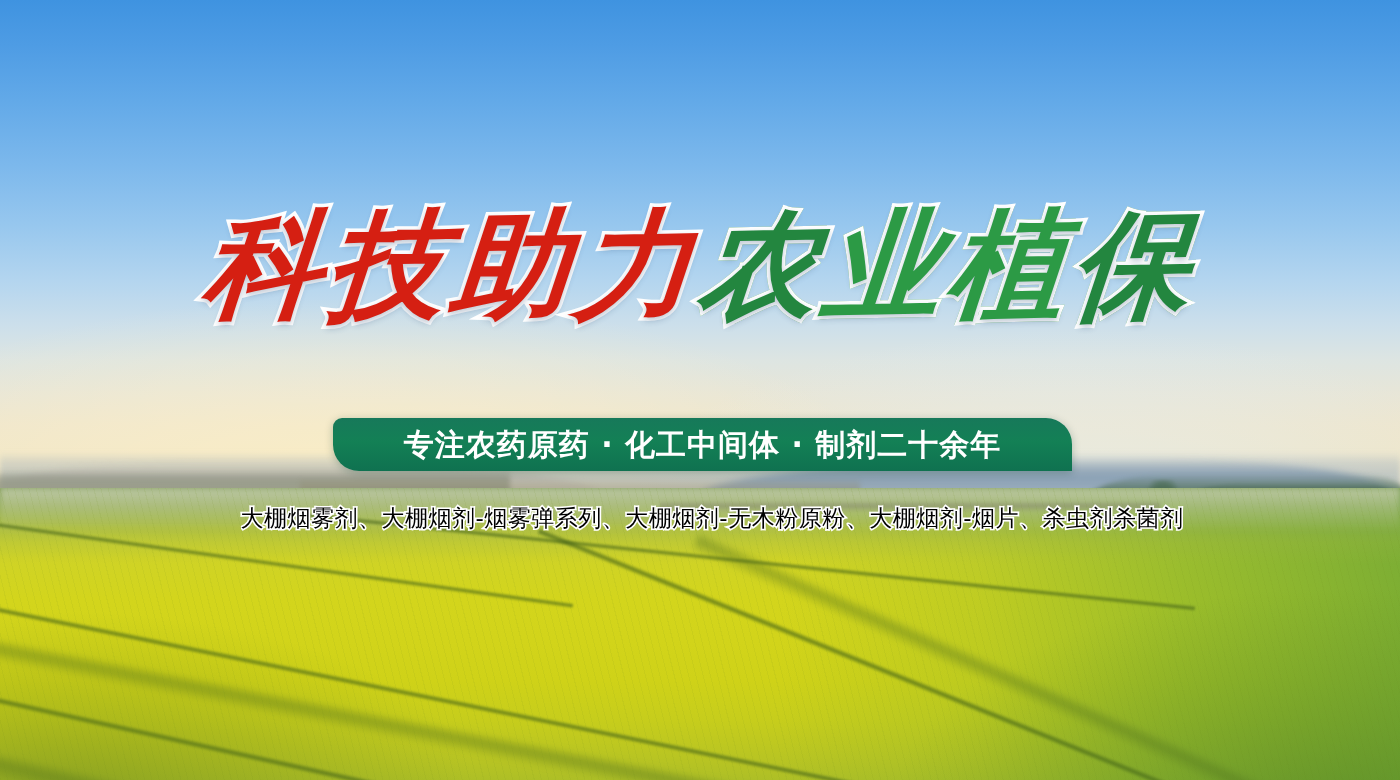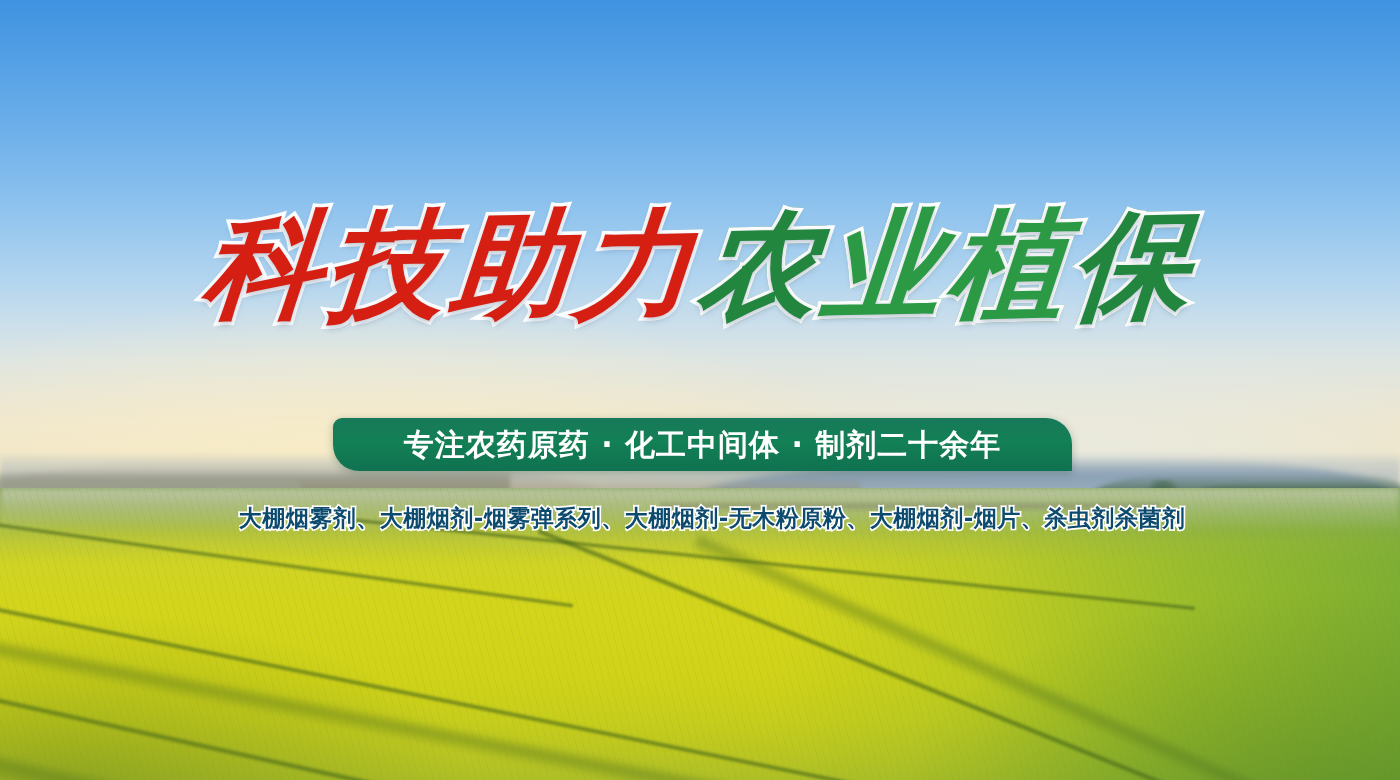--- a/index.html
+++ b/index.html
@@ -332,23 +332,23 @@
     position: absolute;
     left: 0;
     top: 500px;
     width: 1400px;
     text-align: center;
     pointer-events: none;
   }
   .product-line {
     display: block;
     font-size: 23px;
-    font-weight: 700;
+    font-weight: 400;
     line-height: 36px;
-    color: #0c4a6e;
+    color: #000000;
     letter-spacing: 0.5px;
     white-space: nowrap;
     font-family: "DejaVu Sans", "Liberation Sans", sans-serif;
     -webkit-text-stroke: 3.2px #ffffff;
     paint-order: stroke fill;
     text-shadow: 0 1px 1px rgba(255,255,255,0.85);
     padding-left: 24px;
   }
 </style>
 </head>

